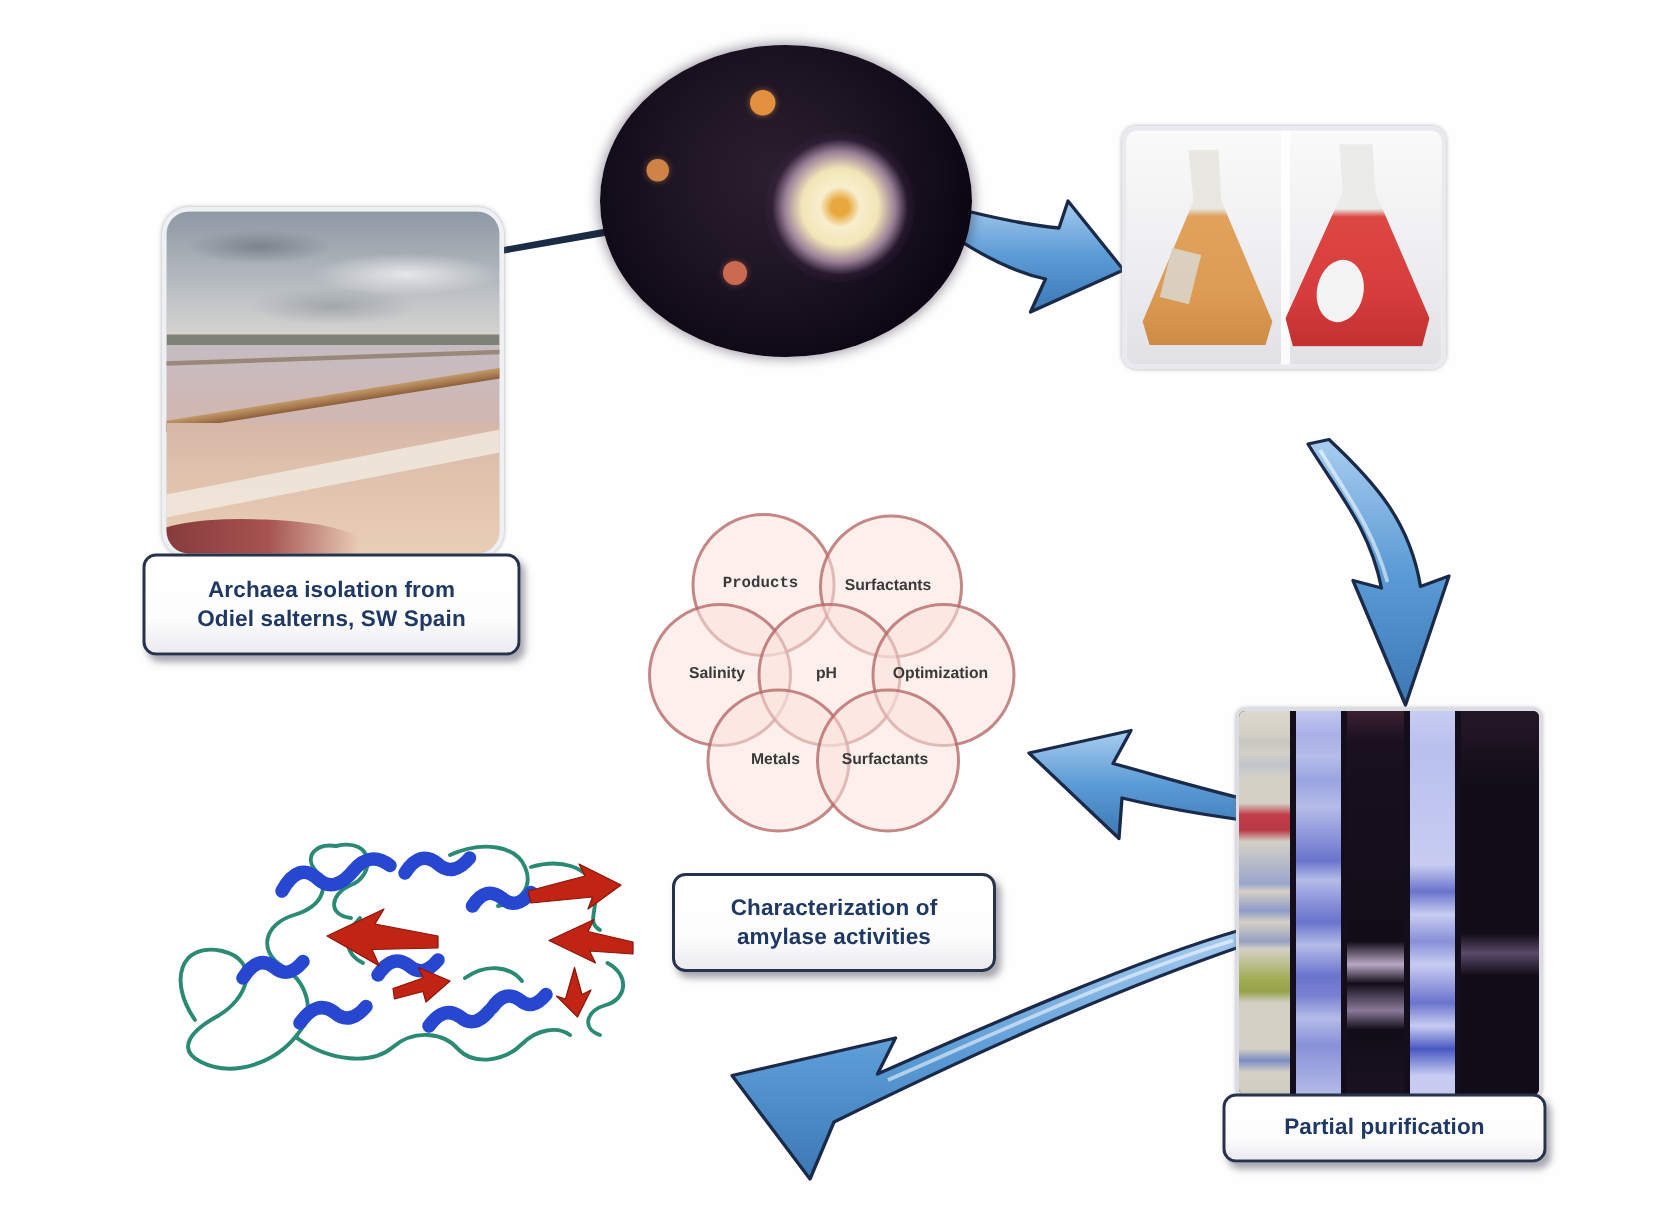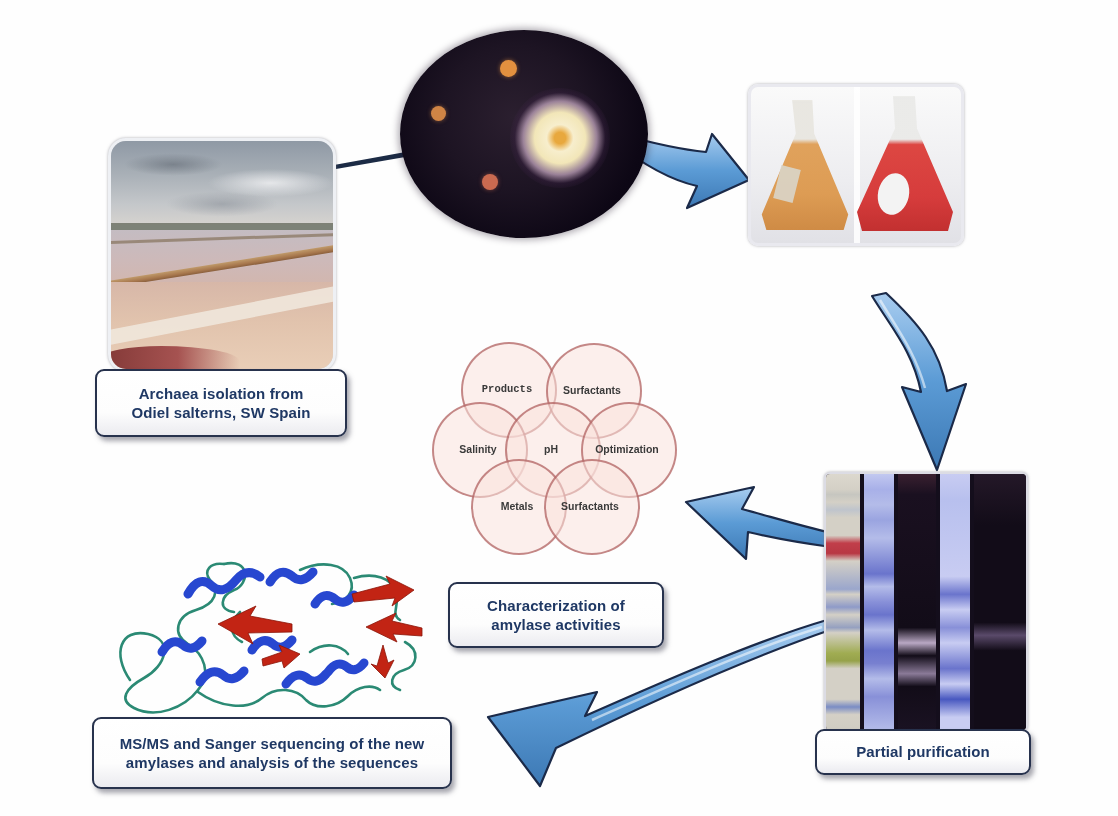--- a/index.html
+++ b/index.html
@@ -238,18 +238,14 @@
     <span>Archaea isolation from
 Odiel salterns, SW Spain</span>
   </div>
   <div class="label-box box-partial">
     <span>Partial purification</span>
   </div>
   <div class="label-box box-characterization">
     <span>Characterization of
 amylase activities</span>
   </div>
-  <div class="label-box box-sequencing">
-    <span>MS/MS and Sanger sequencing of the new
-amylases and analysis of the sequences</span>
-  </div>
 
 </div>
 
 </body></html>

